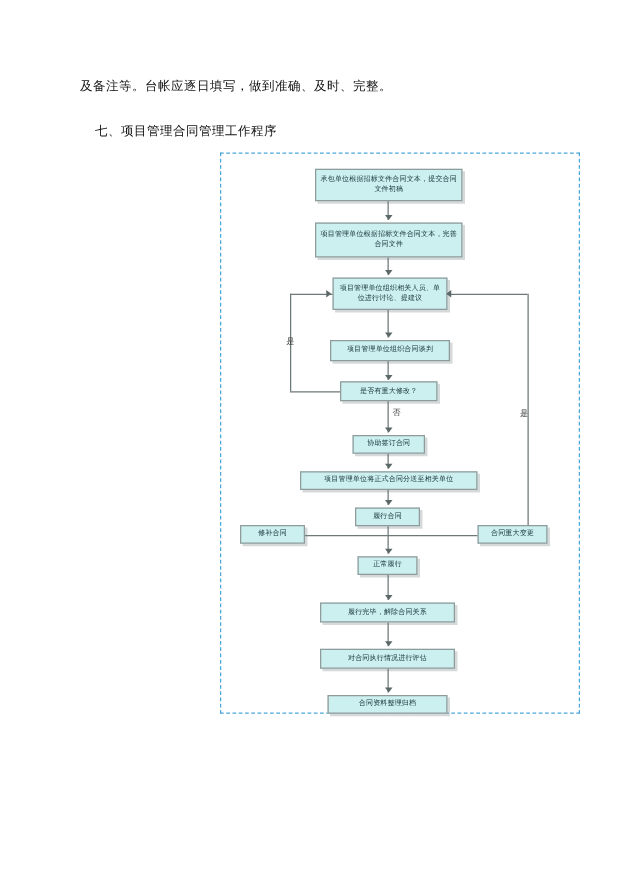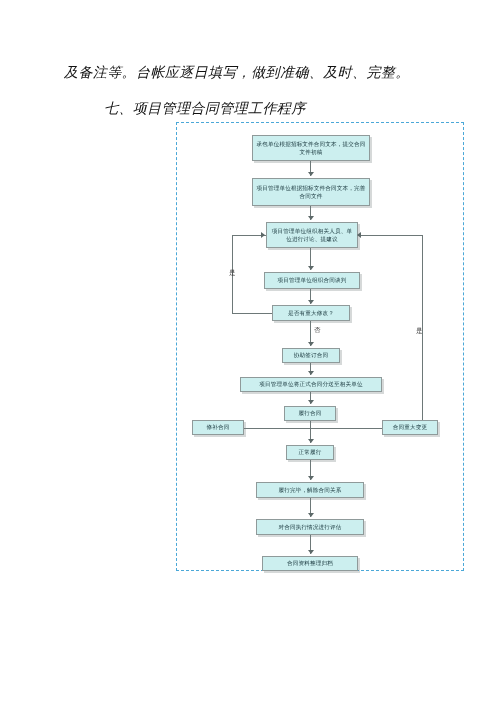--- a/index.html
+++ b/index.html
@@ -18,29 +18,28 @@
 
   
   .doc-text {
     position: absolute;
     left: 0;
     top: 0;
     width: 500px;
   }
   .para {
     position: absolute;
-    font-size: 14px;
+    font-size: 10px;
     line-height: 1.5;
     letter-spacing: 0.4px;
     white-space: nowrap;
     color: #111;
-    font-style: italic;
   }
   .para-1 { left: 64px; top: 62px; }
-  .para-2 { left: 104px; top: 98px; }
+  .para-2 { left: 76px; top: 98px; }
 
   
   .flow-frame {
     position: absolute;
     left: 176px;
     top: 122px;
     width: 288px;
     height: 449px;
     border: 1px dashed #4aa8d8;
     box-sizing: border-box;

